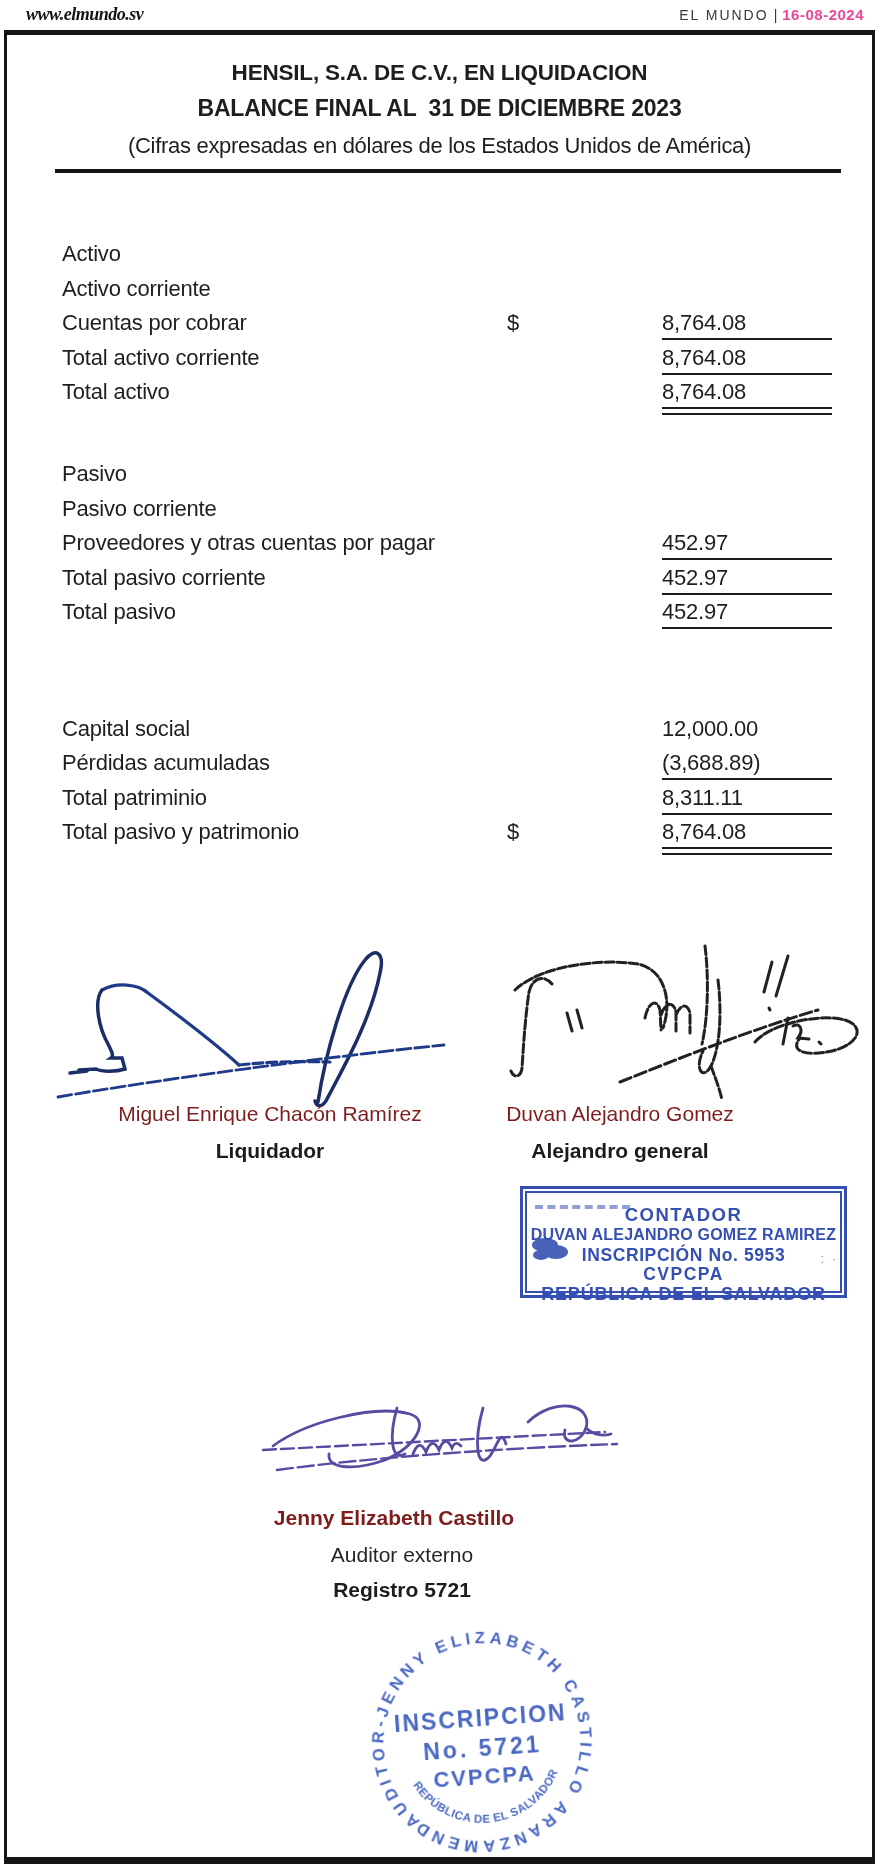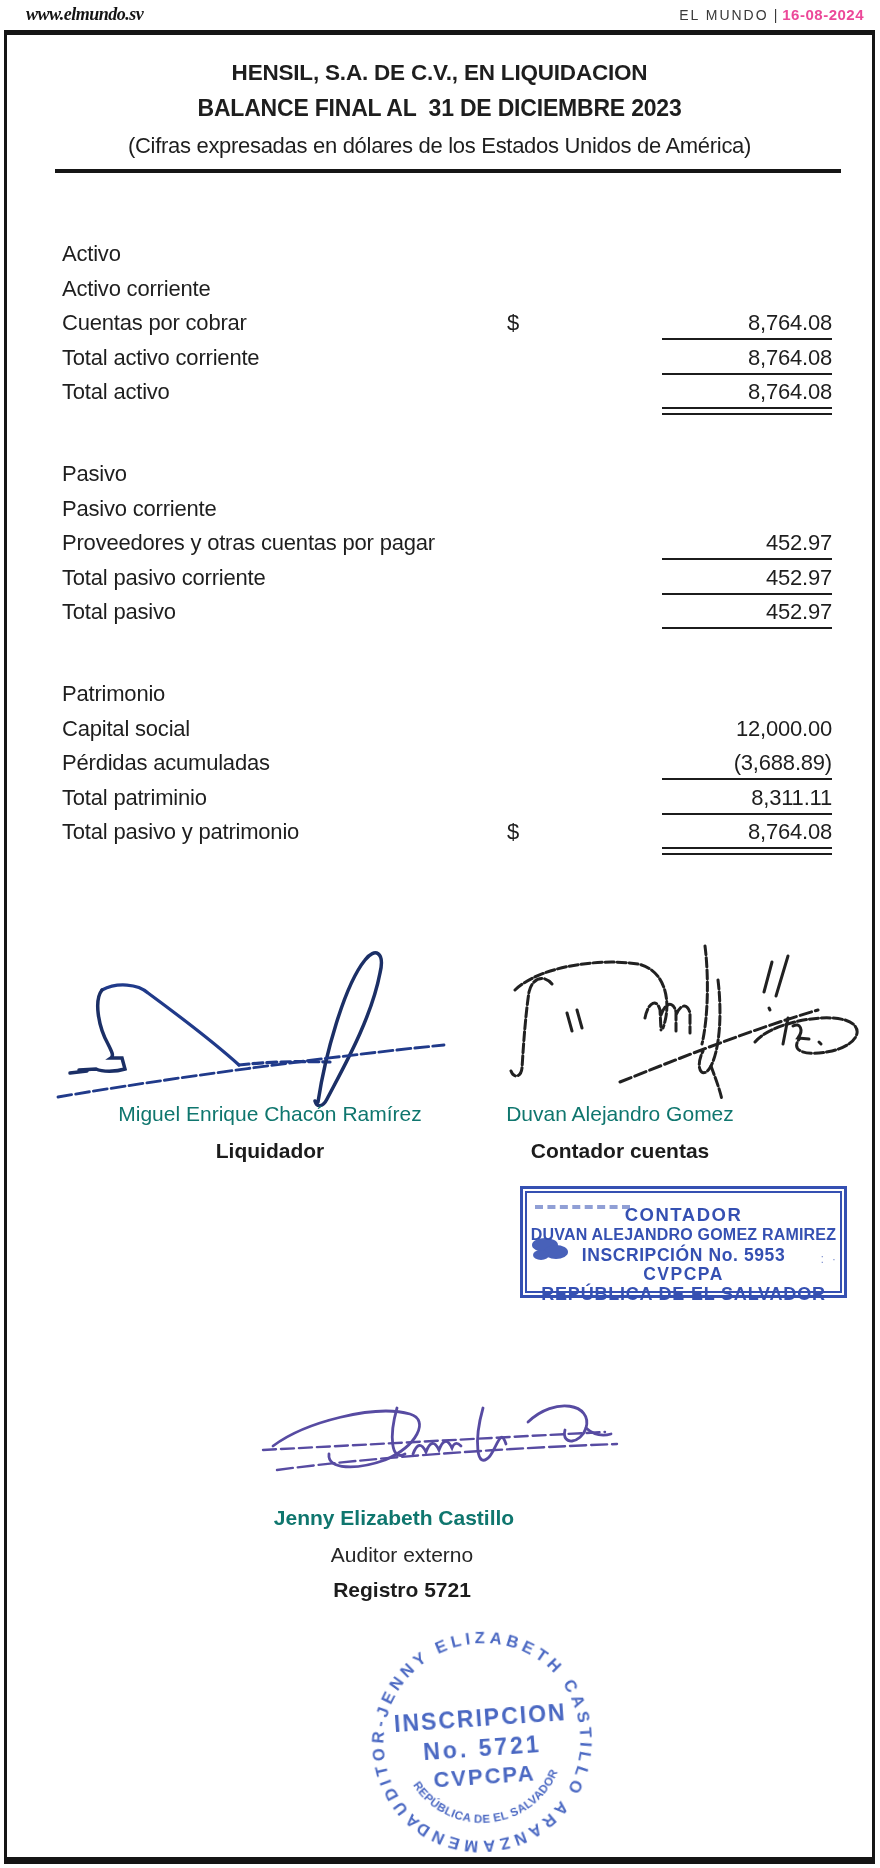--- a/index.html
+++ b/index.html
@@ -25,31 +25,31 @@
   .doc-company{font-size:22.5px;font-weight:bold;letter-spacing:-0.2px;}
   .doc-title{font-size:23px;font-weight:bold;margin-top:9px;white-space:pre;letter-spacing:-0.2px;}
   .doc-subtitle{font-size:22px;margin-top:11px;letter-spacing:-0.3px;}
   .head-rule{height:4px;background:#161616;margin:10px 31px 0 48px;}
   
   .statement{margin:66px 40px 0 55px;font-size:22px;letter-spacing:-0.2px;}
   .srow{display:flex;align-items:flex-start;height:34.6px;}
   .srow.spacer{height:47px;}
   .lbl{flex:1;line-height:30px;white-space:nowrap;}
   .dol{width:155px;line-height:30px;}
-  .amt{width:170px;text-align:right;line-height:30px;position:relative;height:30px;}
+  .amt{width:170px;text-align:left;line-height:30px;position:relative;height:30px;}
   .u-single .amt{border-bottom:2.5px solid #1c1c1c;}
   .u-double .amt{border-bottom:2.5px solid #1c1c1c;}
   .u-double .amt::after{content:"";position:absolute;left:0;right:0;top:36px;
     border-top:2.5px solid #1c1c1c;}
   
   .sig{position:absolute;}
   #sig-liquidator{left:42px;top:938px;}
   #sig-accountant{left:470px;top:918px;}
   #sig-auditor{left:245px;top:1388px;}
-  .sig-name{position:absolute;text-align:center;font-size:21px;color:#0f766e;}
+  .sig-name{position:absolute;text-align:center;font-size:21px;color:#7f1d1d;}
   .sig-role{position:absolute;text-align:center;font-size:21px;font-weight:bold;color:#1c1c1c;}
   .n-liq{left:70px;top:1102px;width:400px;}
   .r-liq{left:70px;top:1139px;width:400px;}
   .n-acc{left:460px;top:1102px;width:320px;}
   .r-acc{left:460px;top:1139px;width:320px;}
   .n-aud{left:194px;top:1506px;width:400px;font-weight:bold;}
   .r-aud{left:202px;top:1543px;width:400px;font-weight:normal;font-size:21px;color:#262626;position:absolute;text-align:center;}
   .g-aud{left:202px;top:1578px;width:400px;}
   
   .rect-stamp{position:absolute;left:520px;top:1186px;width:327px;height:112px;
@@ -134,21 +134,20 @@
         <span class="dol"></span>
         <span class="amt">452.97</span>
       </div>
       <div class="srow u-single">
         <span class="lbl">Total pasivo</span>
         <span class="dol"></span>
         <span class="amt">452.97</span>
       </div>
       <div class="srow spacer"></div>
       <div class="srow">
-        <span class="lbl">Patrimonio</span>
         <span class="dol"></span>
         <span class="amt"></span>
       </div>
       <div class="srow">
         <span class="lbl">Capital social</span>
         <span class="dol"></span>
         <span class="amt">12,000.00</span>
       </div>
       <div class="srow u-single">
         <span class="lbl">Pérdidas acumuladas</span>
@@ -193,21 +192,21 @@
     <path d="M285,124 C300,106 350,95 375,102 C395,108 390,126 362,133 C340,138 318,135 330,120"></path>
     <path d="M318,100 L313,126 M323,108 C330,104 334,112 328,120 L339,121" stroke-dasharray="none"></path>
     <path d="M349,124 L351,126" stroke-dasharray="none"></path>
     <path d="M150,164 C210,140 280,112 348,92" stroke-dasharray="12 4"></path>
   </g>
 </svg>
 
 <div class="sig-name n-liq">Miguel Enrique Chacón Ramírez</div>
 <div class="sig-role r-liq">Liquidador</div>
 <div class="sig-name n-acc">Duvan Alejandro Gomez</div>
-<div class="sig-role r-acc">Contador cuentas</div>
+<div class="sig-role r-acc">Alejandro general</div>
 
 <div class="rect-stamp">
   <div class="rs-smudge"></div>
   <svg class="rs-crest" width="42" height="30" viewBox="0 0 42 30">
     <g fill="#3550b2">
       <ellipse cx="16" cy="10" rx="13" ry="7"></ellipse>
       <ellipse cx="27" cy="17" rx="12" ry="7"></ellipse>
       <ellipse cx="12" cy="20" rx="8" ry="5"></ellipse>
     </g>
   </svg>

